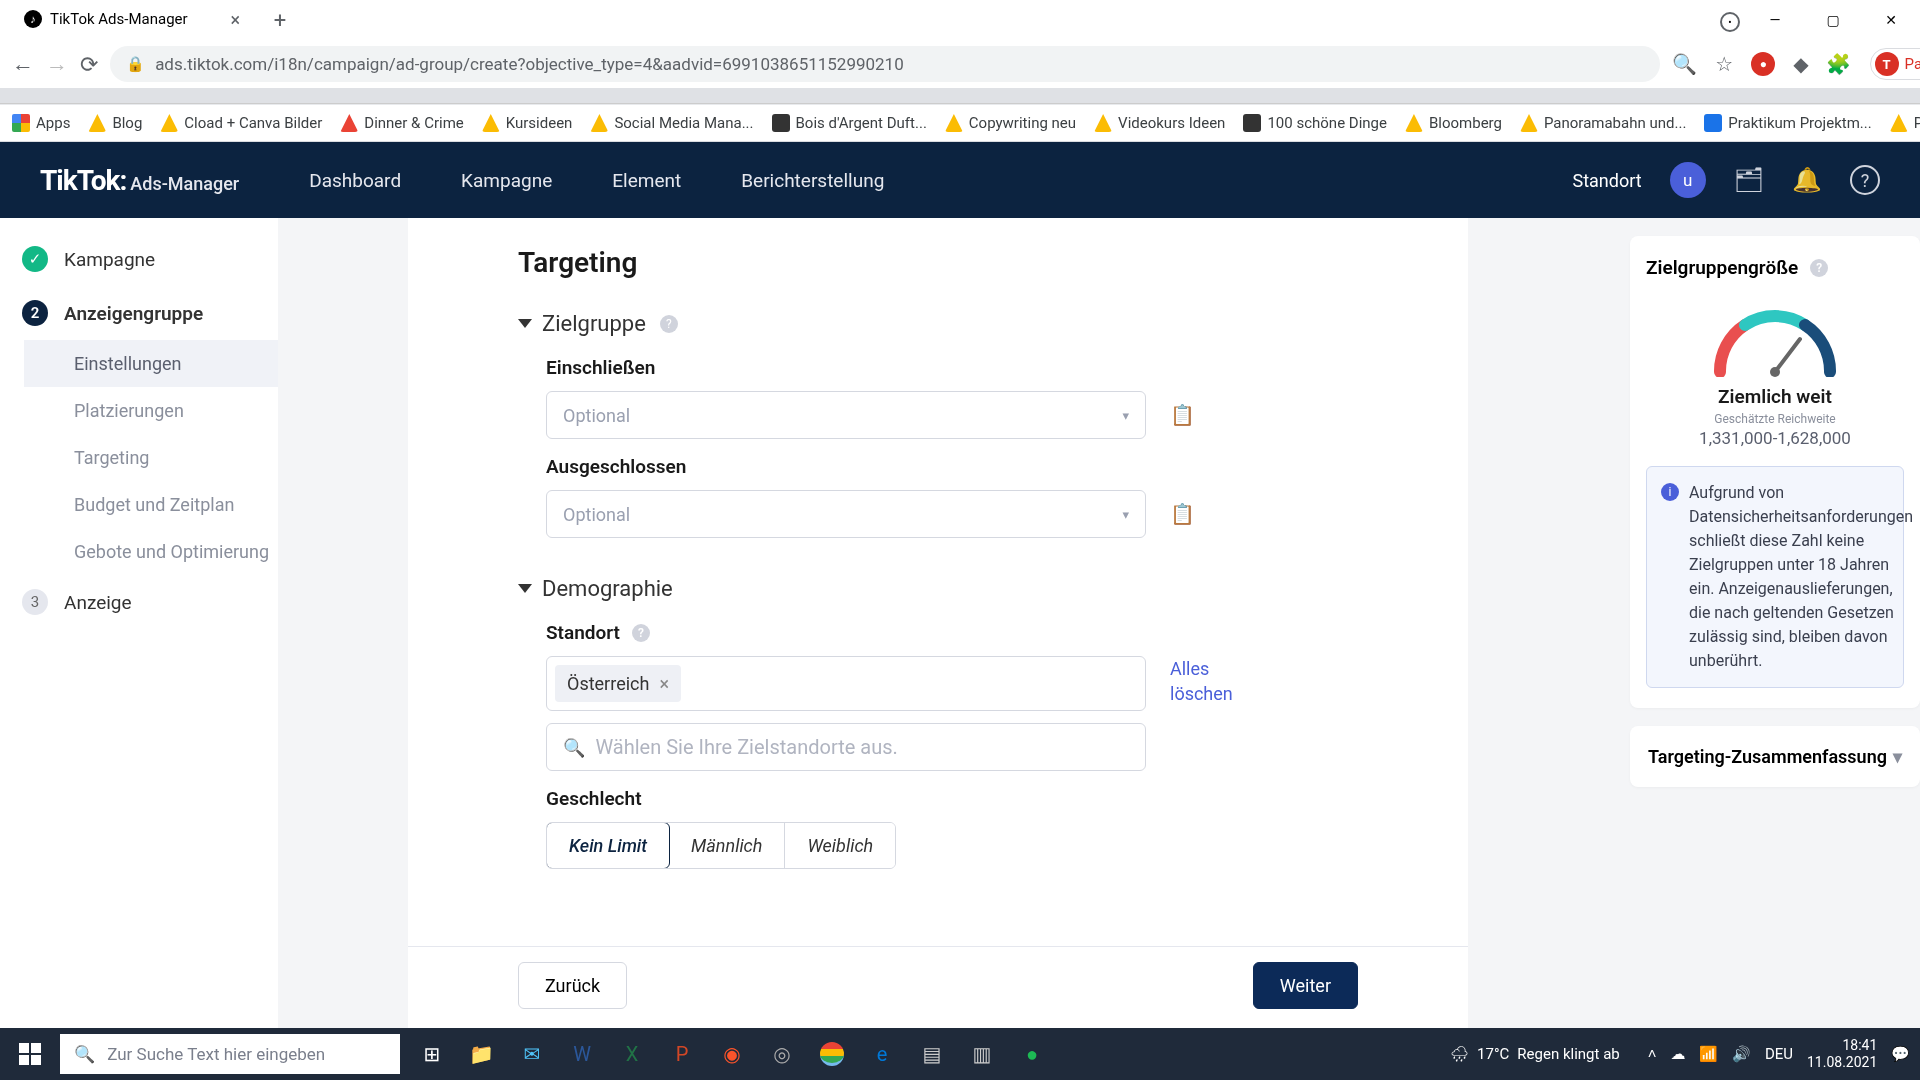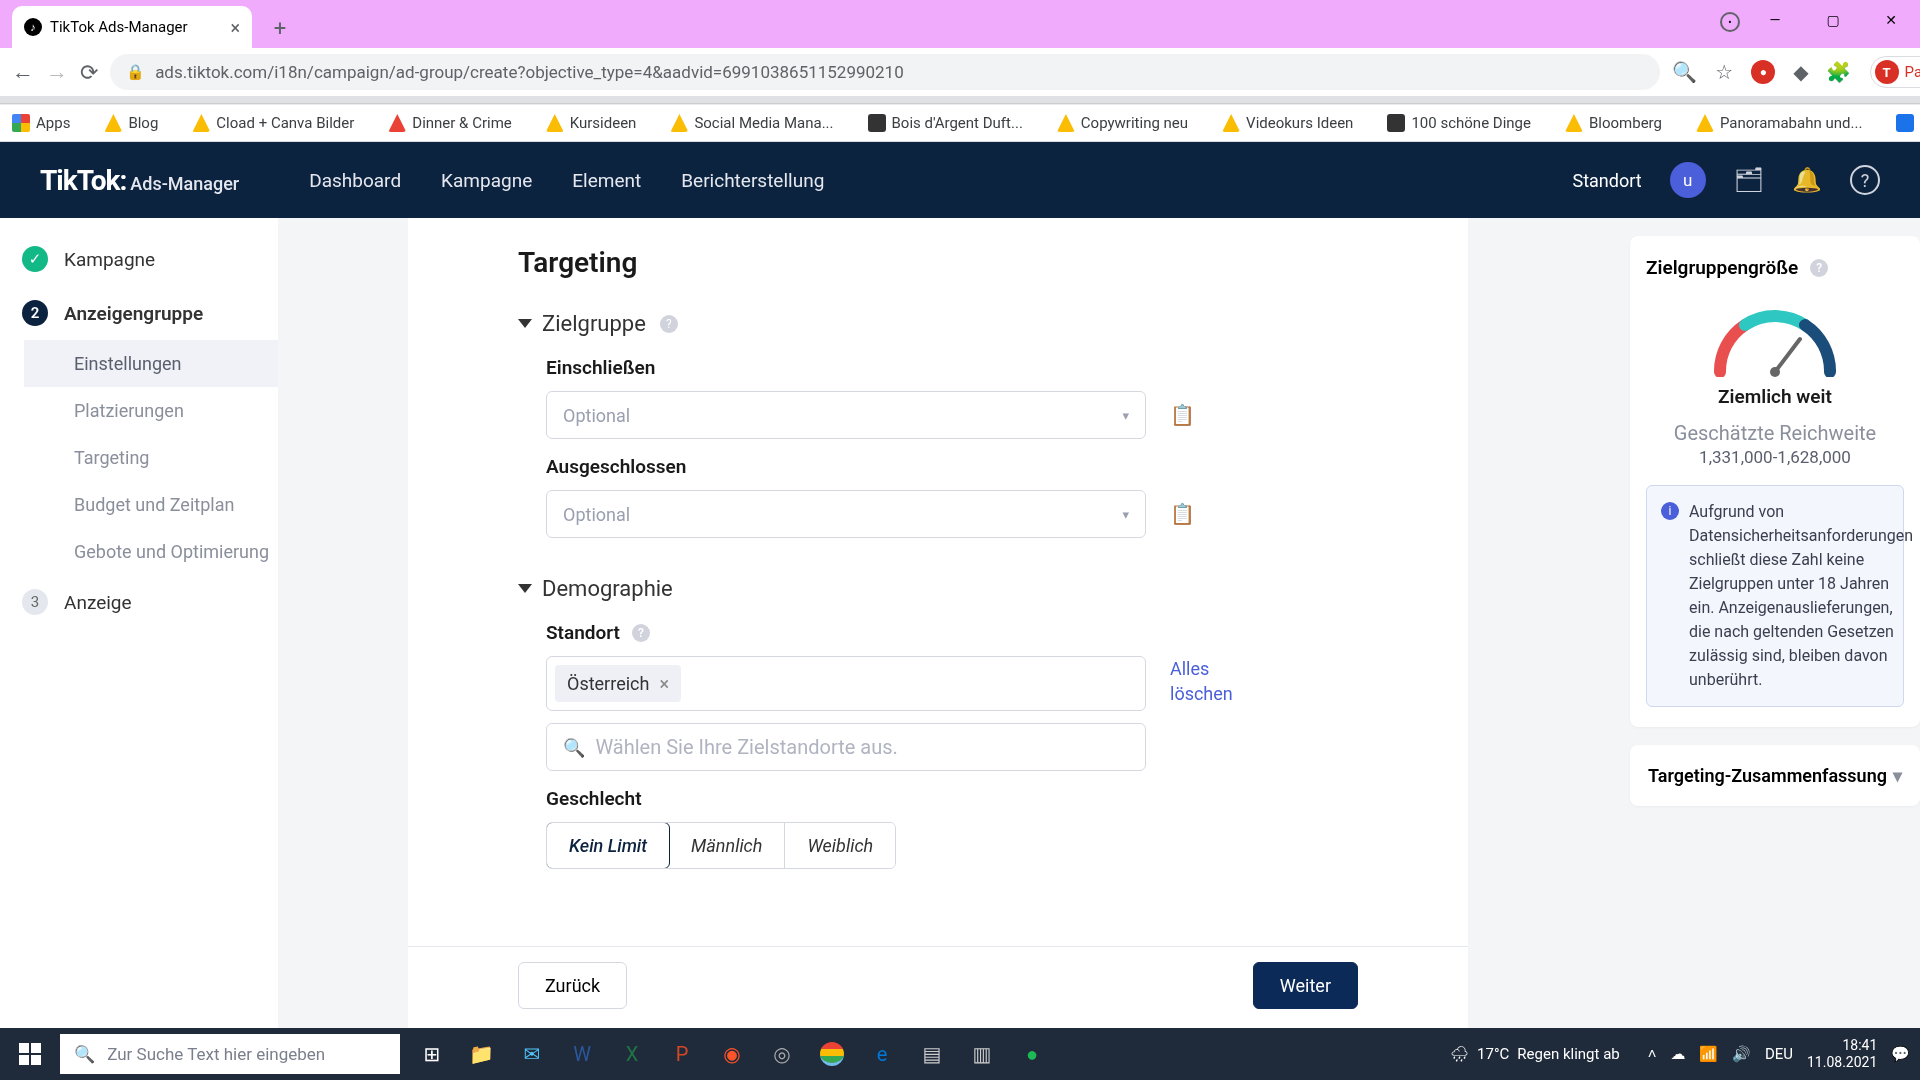--- a/index.html
+++ b/index.html
@@ -1,20 +1,20 @@
 <!DOCTYPE html>
 <html><head>
 <meta charset="utf-8">
 <style>
   * { margin: 0; padding: 0; box-sizing: border-box; font-family: -apple-system, BlinkMacSystemFont, "Segoe UI", Roboto, sans-serif; }
   body { background: #fff; overflow: hidden; width: 1920px; height: 1080px; }
 
   
   .browser-chrome { background: #dfe1e5; height: 104px; border-bottom: 1px solid #ccc; }
-  .tab-bar { height: 48px; display: flex; align-items: flex-end; padding-left: 12px; background: #f0abfc; }
+  .tab-bar { height: 40px; display: flex; align-items: flex-end; padding-left: 12px; background: #ffffff; }
   .tab { background: #fff; height: 42px; width: 240px; border-radius: 10px 10px 0 0; display: flex; align-items: center; padding: 0 12px; gap: 8px; font-size: 15px; position: relative; }
   .tab-favicon { width: 18px; height: 18px; background: #000; border-radius: 50%; display:flex;align-items:center;justify-content:center;}
   .tab-favicon::after{content:"♪";color:#fff;font-size:11px;}
   .tab-close { margin-left: auto; color: #5f6368; font-size: 18px; cursor: pointer; }
   .new-tab { width: 36px; height: 36px; display: flex; align-items: center; justify-content: center; color: #5f6368; font-size: 22px; cursor: pointer; margin-left: 10px; margin-bottom: 2px;}
   .window-controls { position: absolute; right: 0; top: 0; display: flex; height: 40px; }
   .win-ctrl { width: 58px; display: flex; align-items: center; justify-content: center; color: #000; font-size: 14px; cursor: pointer; }
   .win-dot { position: absolute; right: 180px; top: 12px; width: 20px; height: 20px; border: 2px solid #5f6368; border-radius: 50%; display: flex; align-items: center; justify-content: center; font-size: 10px;}
 
   .addr-bar { height: 48px; background: #fff; display: flex; align-items: center; padding: 0 12px; gap: 12px; }
@@ -22,36 +22,36 @@
   .nav-btn.disabled { color: #bbb; }
   .url-field { flex: 0 0 auto; width: 1550px; background: #f1f3f4; border-radius: 24px; height: 36px; display: flex; align-items: center; padding: 0 16px; gap: 10px; font-size: 17px; color: #202124; }
   .url-lock { color: #5f6368; font-size: 15px; }
   .url-text { color: #5f6368; }
   .addr-right { margin-left: auto; display: flex; align-items: center; gap: 18px; }
   .addr-icon { color: #5f6368; font-size: 20px; cursor: pointer; }
   .ext-red { width: 24px; height: 24px; background: #d93025; border-radius: 50%; display:flex;align-items:center;justify-content:center;color:#fff;font-size:12px;font-weight:bold;}
   .pause-pill { display: flex; align-items: center; gap: 6px; border: 1px solid #dadce0; border-radius: 18px; padding: 3px 10px 3px 4px; font-size: 15px; color: #d93025; cursor: pointer;}
   .pause-avatar { width: 24px; height: 24px; background: #d93025; border-radius: 50%; display:flex;align-items:center;justify-content:center;color:#fff;font-size:13px;font-weight:bold;}
 
-  .bookmarks { height: 38px; background: #fff; display: flex; align-items: center; padding: 0 12px; gap: 34px; font-size: 15px; color: #3c4043; border-top: 1px solid #e8eaed; border-bottom: 1px solid #dadce0;}
+  .bookmarks { height: 38px; background: #fff; display: flex; align-items: center; padding: 0 12px; gap: 18px; font-size: 15px; color: #3c4043; border-top: 1px solid #e8eaed; border-bottom: 1px solid #dadce0;}
   .bm { display: flex; align-items: center; gap: 6px; cursor: pointer; white-space: nowrap; }
   .bm-ico { width: 18px; height: 18px; border-radius: 3px; display: inline-block; }
   .bm-ico.apps { background: conic-gradient(#ea4335 0 25%, #fbbc04 25% 50%, #34a853 50% 75%, #4285f4 75%); border-radius:2px;}
   .bm-ico.ylw { background: #fbbc04; clip-path: polygon(50% 0,100% 100%,0 100%);}
   .bm-ico.red { background: #ea4335; clip-path: polygon(50% 0,100% 100%,0 100%);}
   .bm-ico.dark { background: #333; }
   .bm-ico.blue { background: #1a73e8; }
 
   
   .app { position: relative; height: calc(1080px - 104px - 38px - 52px); background: #f4f5f7; }
   .topbar { height: 76px; background: #0c2340; display: flex; align-items: center; padding: 0 40px; gap: 40px; color: #fff; }
   .logo { display: flex; align-items: baseline; gap: 4px; font-weight: bold; }
   .logo-main { font-size: 28px; letter-spacing: -1px; }
   .logo-sub { font-size: 18px; font-weight: 500; color: #e5e7ee;}
-  .nav { display: flex; gap: 40px; font-size: 19px; margin-left: 30px;}
+  .nav { display: flex; gap: 60px; font-size: 19px; margin-left: 30px;}
   .nav-item { cursor: pointer; color: #e5e7ee; }
   .topbar-right { margin-left: auto; display: flex; align-items: center; gap: 28px; }
   .account-select { display: flex; align-items: center; gap: 10px; border: 1px solid #2a3a5a; border-radius: 30px; padding: 8px 18px; font-size: 17px; cursor: pointer; width: 220px;}
   .account-select .chev { margin-left: auto; font-size: 13px; opacity: 0.7;}
   .avatar-u { width: 36px; height: 36px; background: #4a5fd9; border-radius: 50%; display: flex; align-items: center; justify-content: center; font-size: 17px; }
   .top-icon { font-size: 24px; cursor: pointer; color: #e5e7ee; opacity: 0.9;}
 
   .body { display: flex; height: calc(100% - 76px); }
 
   
@@ -100,21 +100,21 @@
   .btn.primary { background: #0c2a58; color: #fff; border-color: #0c2a58; margin-left: auto; }
 
   
   .rightpanel { width: 290px; padding: 18px 0; }
   .audience-card { background: #fff; border-radius: 8px; padding: 20px 16px; margin-bottom: 18px; box-shadow: 0 1px 3px rgba(0,0,0,0.04);}
   .audience-title { font-size: 19px; font-weight: 600; display: flex; align-items: center; gap: 8px; margin-bottom: 18px;}
   .gauge-wrap { display: flex; flex-direction: column; align-items: center; }
   .gauge { width: 140px; height: 80px; position: relative; margin-bottom: 8px;}
   .gauge svg { width: 100%; height: 100%; }
   .gauge-label { font-size: 19px; font-weight: 600; color: #1a1a1a; }
-  .gauge-sub { font-size: 20px; color: #8a8f9c; margin-top: 13px;}
+  .gauge-sub { font-size: 12px; color: #8a8f9c; margin-top: 4px;}
   .gauge-num { font-size: 17px; color: #5a5f6e; margin-top: 2px;}
   .info-box { border: 1px solid #cfd8ef; background: #f3f6fd; border-radius: 6px; padding: 14px; margin-top: 18px; display: flex; gap: 10px; font-size: 16px; color: #3a3f4e; line-height: 1.5;}
   .info-ico { width: 18px; height: 18px; background: #4a5fd9; border-radius: 50%; color: #fff; font-size: 12px; display: flex; align-items: center; justify-content: center; flex-shrink: 0; margin-top: 2px;}
   .summary-card { background: #fff; border-radius: 8px; padding: 20px 18px; display: flex; align-items: center; justify-content: space-between; cursor: pointer; font-size: 18px; font-weight: 600; box-shadow: 0 1px 3px rgba(0,0,0,0.04);}
 
   
   .taskbar { position: fixed; bottom: 0; left: 0; right: 0; height: 52px; background: #1f2a3a; display: flex; align-items: center; color: #fff; font-size: 15px; }
   .start { width: 60px; display: flex; align-items: center; justify-content: center; font-size: 20px; cursor: pointer;}
   .win-logo { display: grid; grid-template-columns: 10px 10px; grid-template-rows: 10px 10px; gap: 2px; }
   .win-logo span { background: #fff; }

